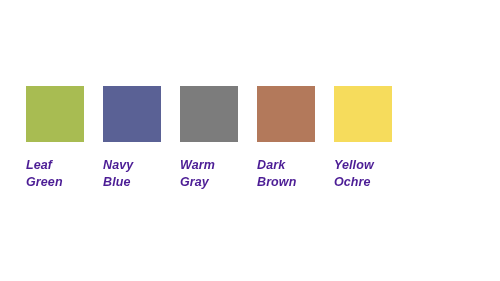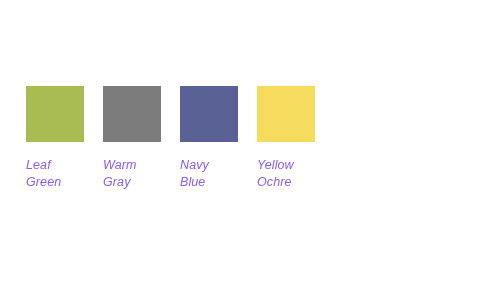--- a/index.html
+++ b/index.html
@@ -39,53 +39,58 @@
   }
   .swatch-chip {
     width: 58px;
     height: 56px;
     display: block;
   }
   .swatch-label {
     margin-top: 15px;
     font-family: "Liberation Sans", sans-serif;
     font-size: 12.5px;
-    font-weight: normal;
+    font-weight: bold;
     font-style: italic;
     line-height: 17px;
-    color: #8b5cf6;
+    color: #4c1d95;
     letter-spacing: 0.1px;
     white-space: pre-line;
     text-align: left;
   }
 </style>
 </head>
 <body>
 
 <div id="palette-board" style="background-color: rgb(255, 255, 255);">
   <div class="swatch-row">
 
     <div class="swatch-cell">
       <span class="swatch-chip" style="background-color: rgb(168, 188, 82);"></span>
       <span class="swatch-label">Leaf
 Green</span>
     </div>
 
     <div class="swatch-cell">
+      <span class="swatch-chip" style="background-color: rgb(90, 97, 149);"></span>
+      <span class="swatch-label">Navy
+Blue</span>
+    </div>
+
+    <div class="swatch-cell">
       <span class="swatch-chip" style="background-color: rgb(124, 124, 124);"></span>
       <span class="swatch-label">Warm
 Gray</span>
     </div>
 
     <div class="swatch-cell">
-      <span class="swatch-chip" style="background-color: rgb(90, 97, 149);"></span>
-      <span class="swatch-label">Navy
-Blue</span>
+      <span class="swatch-chip" style="background-color: rgb(179, 121, 91);"></span>
+      <span class="swatch-label">Dark
+Brown</span>
     </div>
-
 
     <div class="swatch-cell">
       <span class="swatch-chip" style="background-color: rgb(246, 220, 92);"></span>
       <span class="swatch-label">Yellow
 Ochre</span>
     </div>
 
 
   </div>
 </div>

